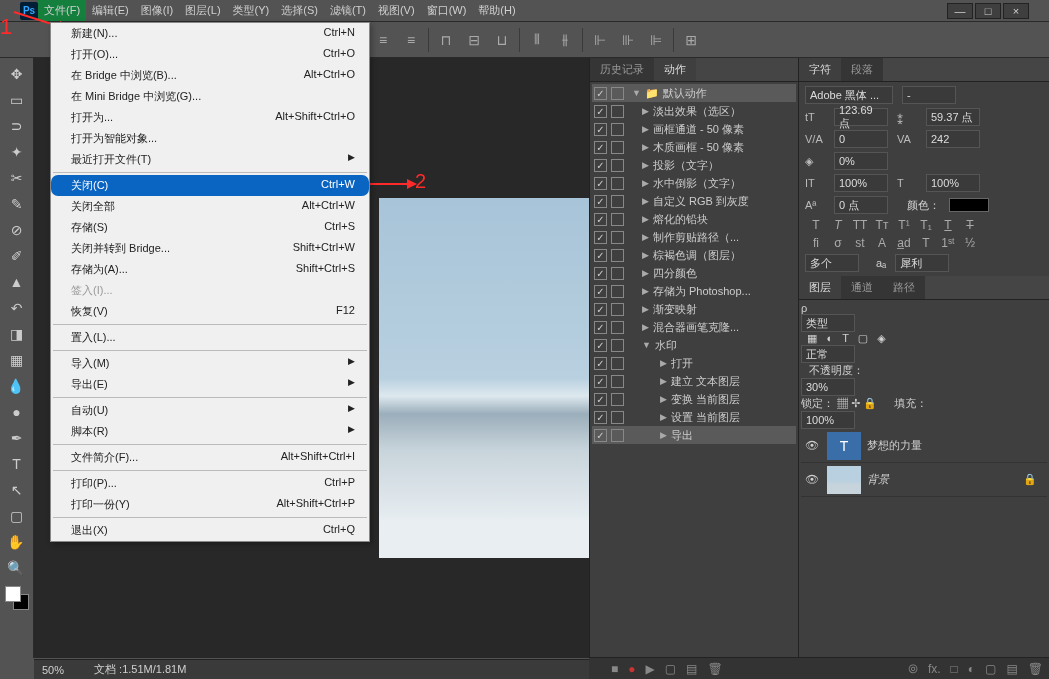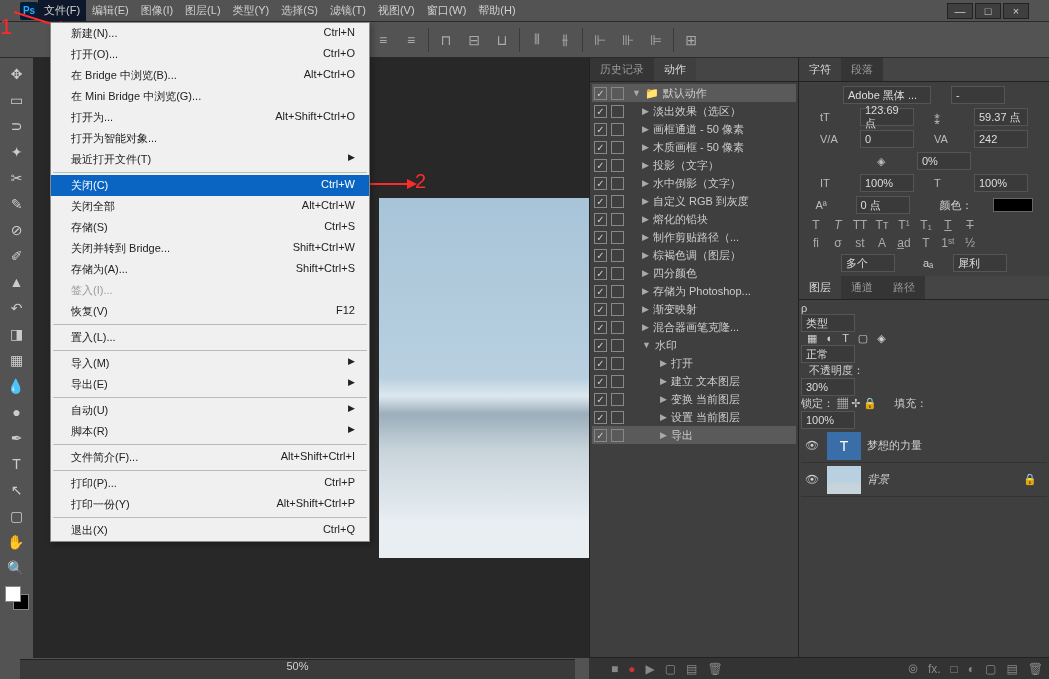--- a/index.html
+++ b/index.html
@@ -1,66 +1,66 @@
 <!DOCTYPE html>
 <html><head>
 <meta charset="utf-8">
 <style>
 * { box-sizing: border-box; margin: 0; padding: 0; font-family: "Microsoft YaHei", Arial, sans-serif; }
 body { background: #535353; color: #d0d0d0; font-size: 11px; width: 1049px; height: 679px; overflow: hidden; position: relative; }
 .titlebar { height: 22px; background: #535353; display: flex; align-items: center; padding: 0 20px; border-bottom: 1px solid #2a2a2a; }
 .ps-logo { width: 18px; height: 18px; background: #001e36; color: #31a8ff; display: flex; align-items: center; justify-content: center; font-weight: bold; font-size: 10px; border-radius: 2px; }
 .menubar { display: flex; }
 .menubar-item { padding: 3px 6px; cursor: pointer; }
-.menubar-item.active { background: #0f172a; }
+.menubar-item.active { background: #15803d; }
 .win-controls { margin-left: auto; display: flex; gap: 2px; }
 .win-btn { width: 26px; height: 16px; background: #3f3f3f; border: 1px solid #222; display: flex; align-items: center; justify-content: center; font-size: 11px; }
 .optionsbar { height: 36px; background: #535353; border-bottom: 1px solid #2a2a2a; display: flex; align-items: center; padding-left: 344px; gap: 6px; }
 .opt-icon { width: 22px; height: 22px; display: flex; align-items: center; justify-content: center; color: #aaa; font-size: 14px; }
 .divider { width: 1px; height: 24px; background: #3a3a3a; }
 .workspace { display: flex; height: 600px; position: relative; }
 .toolbox { width: 34px; background: #535353; border-right: 1px solid #2a2a2a; display: flex; flex-direction: column; padding-top: 4px; }
 .tool { width: 28px; height: 24px; margin: 0 auto 2px; display: flex; align-items: center; justify-content: center; color: #ccc; font-size: 14px; cursor: pointer; }
 .swatch { width: 24px; height: 24px; position: relative; margin: 4px auto; }
 .swatch-fg { position: absolute; top: 0; left: 0; width: 16px; height: 16px; background: #fff; border: 1px solid #888; }
 .swatch-bg { position: absolute; bottom: 0; right: 0; width: 16px; height: 16px; background: #000; border: 1px solid #888; }
 .canvas-area { flex: 1; background: #282828; position: relative; overflow: hidden; }
 .doc { position: absolute; left: 345px; top: 140px; width: 230px; height: 360px; background: linear-gradient(#a8c4d8 0%,#b8d0e0 50%,#dde8ee 55%,#9baebb 60%,#c8d4db 70%,#e8eef2 90%); }
 .dropdown { position: absolute; left: 50px; top: 22px; width: 320px; background: #f0f0f0; color: #222; border: 1px solid #888; box-shadow: 2px 2px 6px rgba(0,0,0,0.3); z-index: 100; }
 .dd-item { display: flex; justify-content: space-between; padding: 3px 14px 3px 20px; cursor: pointer; }
-.dd-item.hl { background: #0a64c2; color: #fff; }
+.dd-item.hl { background: #0a64c2; color: #fff; border-radius: 7px; }
 .dd-sep { height: 1px; background: #bbb; margin: 2px 2px; }
 .dd-item .arrow { font-size: 9px; }
 .dd-item.disabled { color: #999; }
 .panels { width: 460px; display: flex; }
 .mid-panel { width: 210px; background: #3f3f3f; border-left: 1px solid #222; border-right: 1px solid #222; font-size: 11px; }
 .right-panel { width: 250px; background: #3f3f3f; }
 .panel-tabs { height: 24px; background: #454545; display: flex; align-items: end; border-bottom: 1px solid #222; }
 .panel-tab { padding: 4px 10px; background: #353535; color: #999; font-size: 11px; cursor: pointer; }
 .panel-tab.active { background: #3f3f3f; color: #ddd; }
 .panel-body { padding: 2px; }
 .action-row { display: flex; align-items: center; height: 18px; padding: 0 2px; font-size: 11px; color: #ccc; }
 .action-row.sel { background: #5a5a5a; }
 .chk { width: 13px; height: 13px; border: 1px solid #888; margin-right: 4px; flex-shrink: 0; display: inline-flex; align-items: center; justify-content: center; font-size: 10px; }
 .chk.on::after { content: "✓"; }
 .tri { margin: 0 4px; font-size: 9px; color: #aaa; }
-.char-panel .row { display: flex; align-items: center; padding: 2px 4px; gap: 20px; justify-content: center; }
+.char-panel .row { display: flex; align-items: center; padding: 2px 4px; gap: 9px; }
 .field { height: 18px; background: #3a3a3a; border: 1px solid #555; color: #ddd; padding: 0 4px; display: flex; align-items: center; font-size: 11px; }
 .field.wide { width: 88px; }
 .field.sm { width: 54px; }
 .lbl { font-size: 11px; color: #bbb; width: 20px; }
 .tt-row { display: flex; gap: 4px; padding: 2px 6px; color: #aaa; font-size: 12px; }
 .tt-row span { width: 18px; text-align: center; }
 .layers { }
 .layer-row { display: flex; align-items: center; height: 34px; padding: 2px; border-bottom: 1px solid #333; }
 .eye { width: 18px; text-align: center; }
 .thumb { width: 34px; height: 28px; background: #4a7; margin: 0 6px; display: flex; align-items: center; justify-content: center; font-size: 14px; }
 .thumb.t { background: #3a6ea8; color: #fff; }
 .thumb.img { background: linear-gradient(#b8d0e0 50%,#c8d4db 70%); }
-.statusbar { position: absolute; bottom: 0; left: 20px; height: 20px; background: #3a3a3a; width: 555px; display: flex; align-items: center; padding: 0 8px; gap: 30px; border-top: 1px solid #222; font-size: 11px; flex-direction: column; }
+.statusbar { position: absolute; bottom: 0; left: 34px; height: 20px; background: #3a3a3a; width: 555px; display: flex; align-items: center; padding: 0 8px; gap: 30px; border-top: 1px solid #222; font-size: 11px; }
 .annot1 { position: absolute; left: 0px; top: 14px; color: #ff2a2a; font-size: 22px; }
 .annot-arrow1 { position: absolute; left: 8px; top: 10px; width: 54px; height: 18px; pointer-events: none; }
 .annot-arrow2 { position: absolute; left: 345px; top: 174px; width: 78px; height: 20px; pointer-events: none; }
 .annot2 { position: absolute; left: 415px; top: 170px; color: #ff2a2a; font-size: 20px; }
 .panel-footer { position: absolute; bottom: 0; right: 0; width: 460px; height: 22px; background: #333; border-top: 1px solid #222; display: flex; align-items: center; padding: 0 6px; gap: 10px; font-size: 12px; color: #888; }
 .action-controls { display: flex; gap: 10px; padding: 0 16px; align-items: center; }
 .layer-footer { display: flex; gap: 10px; margin-left: auto; }
 </style>
 </head>
 <body>

